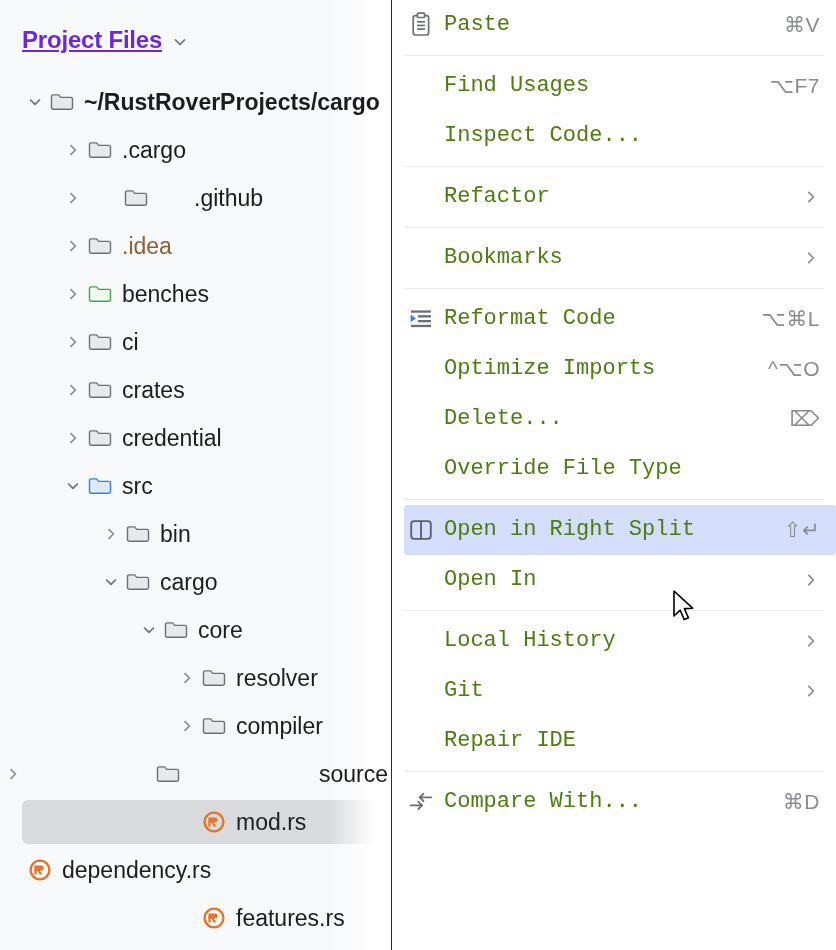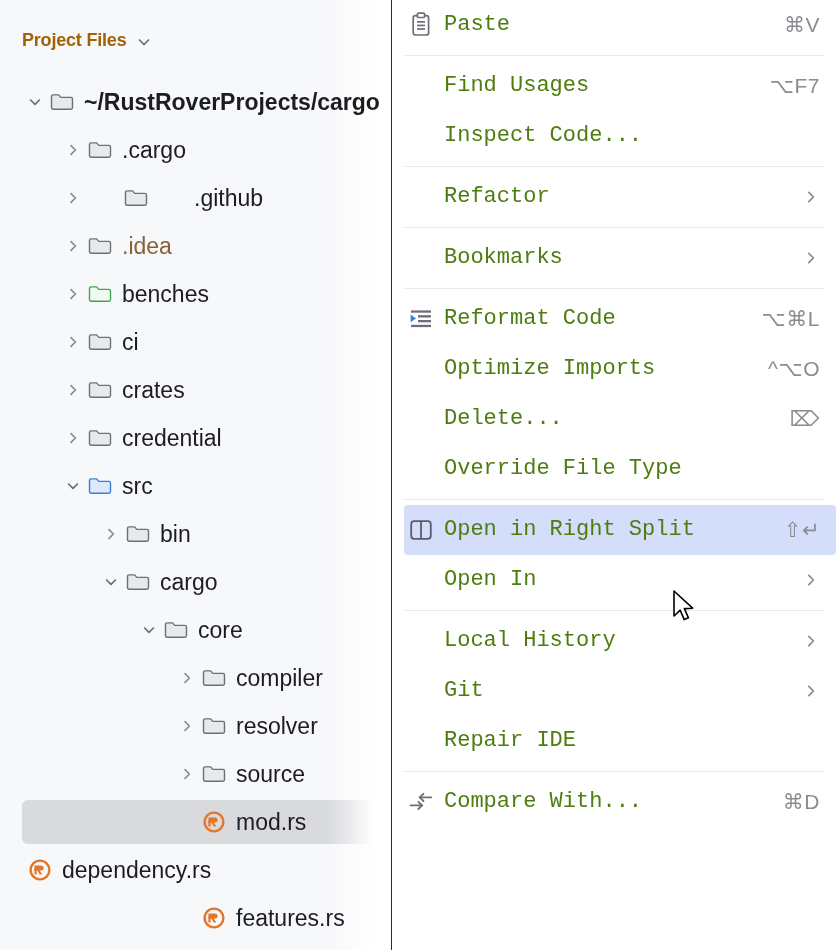--- a/index.html
+++ b/index.html
@@ -25,25 +25,26 @@
     overflow: hidden;
   }
   #panel-header {
     display: flex;
     align-items: center;
     gap: 10px;
     padding: 22px 0 0 22px;
     height: 58px;
   }
   #panel-title {
-    font-size: 18px;
+    font-size: 24px;
     font-weight: bold;
-    color: #a16207;
+    color: #6d28d9;
     letter-spacing: -0.2px;
     white-space: nowrap;
+    text-decoration: underline;
   }
   .hdr-chevron {
     width: 16px; height: 16px;
     flex: 0 0 auto;
     margin-top: 4px;
   }
   .hdr-chevron svg { display: block; }
 
   #tree {
     position: absolute;
@@ -355,36 +356,36 @@
           <span class="twisty">
             <svg width="16" height="16" viewBox="0 0 16 16">
               <path d="M6 3.6 L10.4 8 L6 12.4" fill="none" stroke="#8a8c94" stroke-width="1.7" stroke-linecap="round" stroke-linejoin="round"></path>
             </svg>
           </span>
           <span class="node-icon">
             <svg width="24" height="20" viewBox="0 0 24 20">
               <path d="M1.5 4.5 A1.6 1.6 0 0 1 3.1 2.9 H8.6 L10.8 5.4 H20.9 A1.6 1.6 0 0 1 22.5 7 V15.6 A1.6 1.6 0 0 1 20.9 17.2 H3.1 A1.6 1.6 0 0 1 1.5 15.6 Z" fill="#e8e9ec" stroke="#6c6f7a" stroke-width="1.4" stroke-linejoin="round"></path>
             </svg>
           </span>
+          <span class="node-label">resolver</span>
+        </div>
+        <div class="tree-row" style="padding-left: 174px;">
+          <span class="twisty">
+            <svg width="16" height="16" viewBox="0 0 16 16">
+              <path d="M6 3.6 L10.4 8 L6 12.4" fill="none" stroke="#8a8c94" stroke-width="1.7" stroke-linecap="round" stroke-linejoin="round"></path>
+            </svg>
+          </span>
+          <span class="node-icon">
+            <svg width="24" height="20" viewBox="0 0 24 20">
+              <path d="M1.5 4.5 A1.6 1.6 0 0 1 3.1 2.9 H8.6 L10.8 5.4 H20.9 A1.6 1.6 0 0 1 22.5 7 V15.6 A1.6 1.6 0 0 1 20.9 17.2 H3.1 A1.6 1.6 0 0 1 1.5 15.6 Z" fill="#e8e9ec" stroke="#6c6f7a" stroke-width="1.4" stroke-linejoin="round"></path>
+            </svg>
+          </span>
           <span class="node-label">compiler</span>
         </div>
-        <div class="tree-row" style="padding-left: 174px;">
-          <span class="twisty">
-            <svg width="16" height="16" viewBox="0 0 16 16">
-              <path d="M6 3.6 L10.4 8 L6 12.4" fill="none" stroke="#8a8c94" stroke-width="1.7" stroke-linecap="round" stroke-linejoin="round"></path>
-            </svg>
-          </span>
-          <span class="node-icon">
-            <svg width="24" height="20" viewBox="0 0 24 20">
-              <path d="M1.5 4.5 A1.6 1.6 0 0 1 3.1 2.9 H8.6 L10.8 5.4 H20.9 A1.6 1.6 0 0 1 22.5 7 V15.6 A1.6 1.6 0 0 1 20.9 17.2 H3.1 A1.6 1.6 0 0 1 1.5 15.6 Z" fill="#e8e9ec" stroke="#6c6f7a" stroke-width="1.4" stroke-linejoin="round"></path>
-            </svg>
-          </span>
-          <span class="node-label">resolver</span>
-        </div>
-        <div class="tree-row" style="padding-left: 174px;">
+        <div class="tree-row" style=" justify-content: space-between;">
           <span class="twisty">
             <svg width="16" height="16" viewBox="0 0 16 16">
               <path d="M6 3.6 L10.4 8 L6 12.4" fill="none" stroke="#8a8c94" stroke-width="1.7" stroke-linecap="round" stroke-linejoin="round"></path>
             </svg>
           </span>
           <span class="node-icon">
             <svg width="24" height="20" viewBox="0 0 24 20">
               <path d="M1.5 4.5 A1.6 1.6 0 0 1 3.1 2.9 H8.6 L10.8 5.4 H20.9 A1.6 1.6 0 0 1 22.5 7 V15.6 A1.6 1.6 0 0 1 20.9 17.2 H3.1 A1.6 1.6 0 0 1 1.5 15.6 Z" fill="#e8e9ec" stroke="#6c6f7a" stroke-width="1.4" stroke-linejoin="round"></path>
             </svg>
           </span>

